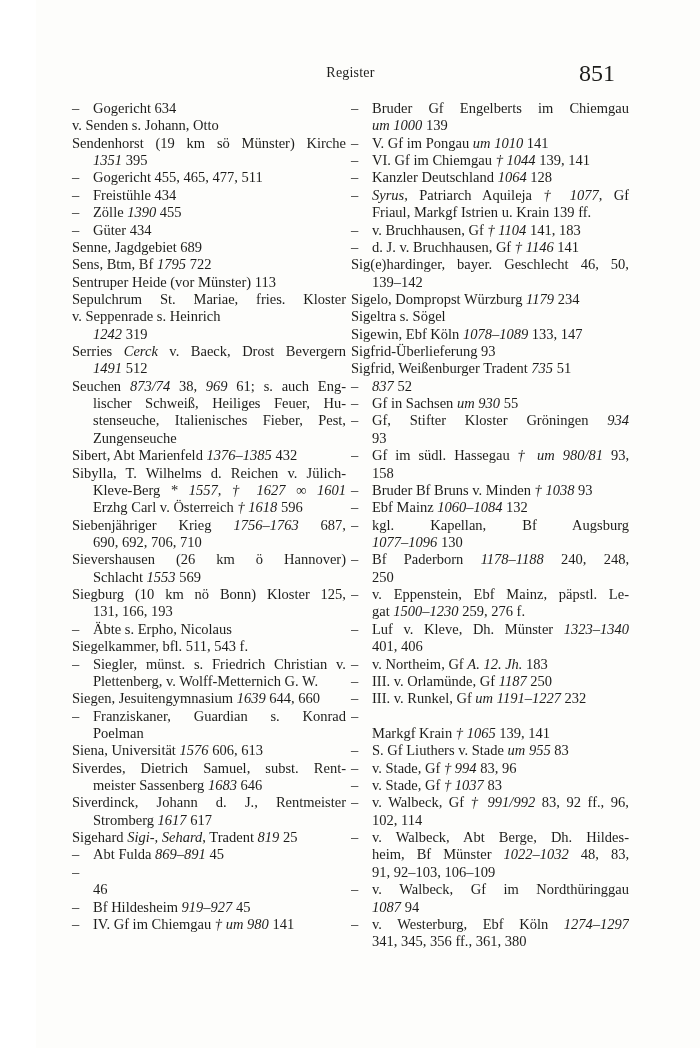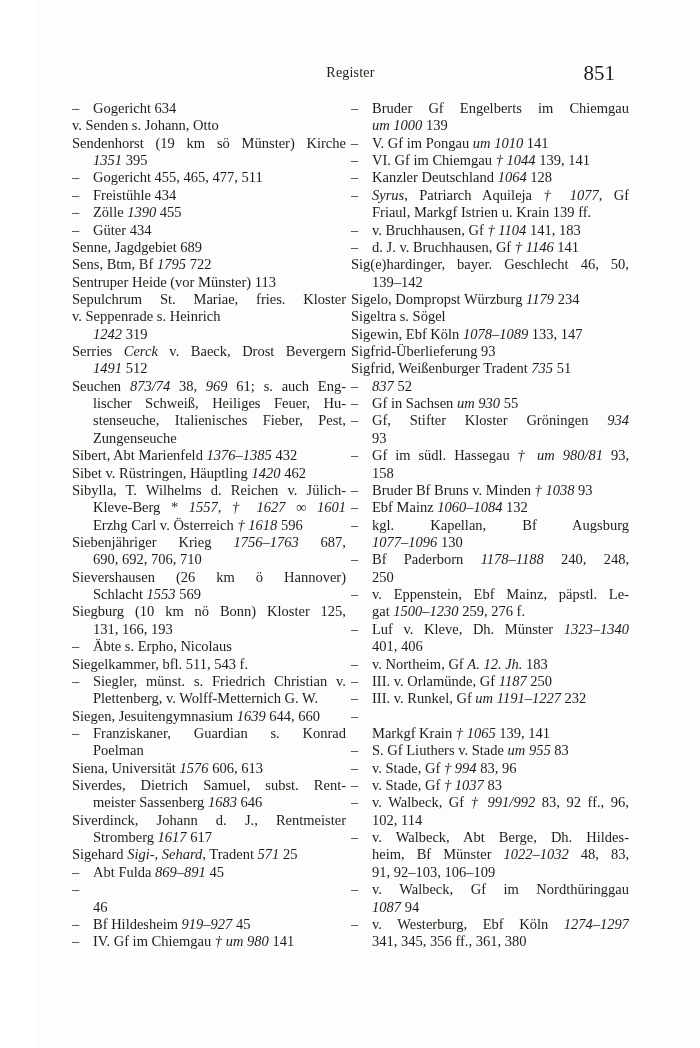--- a/index.html
+++ b/index.html
@@ -12,21 +12,21 @@
     overflow:hidden;
   }
   .running-head { position:absolute; left:36px; top:60px; width:557px; height:24px; }
   .head-title {
     position:absolute; left:0; right:0; bottom:1px;
     text-align:center; font-size:14px; line-height:20px;
     letter-spacing:0.2px;
   }
   .page-num {
     position:absolute; right:14px; bottom:0;
-    font-size:21px; line-height:22px;
+    font-size:24px; line-height:22px;
   }
   .columns { position:absolute; left:36px; top:100px; width:557px; height:860px; }
   .col { position:absolute; top:0; }
   .col-left  { left:0;     width:274px; }
   .col-right { left:279px; width:278px; }
   .line {
     position:relative;
     height:17.37px; line-height:17.37px;
     font-size:14.5px;
     padding-left:21px;
@@ -67,21 +67,20 @@
         <div class="line head just"><span class="txt">Sepulchrum St. Mariae, fries. Kloster</span></div>
         <div class="line head"><span class="txt">v. Seppenrade s. Heinrich</span></div>
         <div class="line hang"><span class="txt"><i>1242</i> 319</span></div>
         <div class="line head just"><span class="txt">Serries <i>Cerck</i> v. Baeck, Drost Bevergern</span></div>
         <div class="line hang"><span class="txt"><i>1491</i> 512</span></div>
         <div class="line head just"><span class="txt">Seuchen <i>873/74</i> 38, <i>969</i> 61; s. auch Eng-</span></div>
         <div class="line hang just"><span class="txt">lischer Schweiß, Heiliges Feuer, Hu-</span></div>
         <div class="line hang just"><span class="txt">stenseuche, Italienisches Fieber, Pest,</span></div>
         <div class="line hang"><span class="txt">Zungenseuche</span></div>
         <div class="line head"><span class="txt">Sibert, Abt Marienfeld <i>1376–1385</i> 432</span></div>
-        <div class="line head"><span class="txt">Sibet v. Rüstringen, Häuptling <i>1420</i> 462</span></div>
         <div class="line head just"><span class="txt">Sibylla, T. Wilhelms d. Reichen v. Jülich-</span></div>
         <div class="line hang just"><span class="txt">Kleve-Berg * <i>1557, † 1627</i> ∞ <i>1601</i></span></div>
         <div class="line hang"><span class="txt">Erzhg Carl v. Österreich <i>† 1618</i> 596</span></div>
         <div class="line head just"><span class="txt">Siebenjähriger Krieg <i>1756–1763</i> 687,</span></div>
         <div class="line hang"><span class="txt">690, 692, 706, 710</span></div>
         <div class="line head just"><span class="txt">Sievershausen (26 km ö Hannover)</span></div>
         <div class="line hang"><span class="txt">Schlacht <i>1553</i> 569</span></div>
         <div class="line head just"><span class="txt">Siegburg (10 km nö Bonn) Kloster 125,</span></div>
         <div class="line hang"><span class="txt">131, 166, 193</span></div>
         <div class="line hang"><span class="dash">–</span><span class="txt">Äbte s. Erpho, Nicolaus</span></div>
@@ -89,21 +88,21 @@
         <div class="line hang just"><span class="dash">–</span><span class="txt">Siegler, münst. s. Friedrich Christian v.</span></div>
         <div class="line hang"><span class="txt">Plettenberg, v. Wolff-Metternich G. W.</span></div>
         <div class="line head"><span class="txt">Siegen, Jesuitengymnasium <i>1639</i> 644, 660</span></div>
         <div class="line hang just"><span class="dash">–</span><span class="txt">Franziskaner, Guardian s. Konrad</span></div>
         <div class="line hang"><span class="txt">Poelman</span></div>
         <div class="line head"><span class="txt">Siena, Universität <i>1576</i> 606, 613</span></div>
         <div class="line head just"><span class="txt">Siverdes, Dietrich Samuel, subst. Rent-</span></div>
         <div class="line hang"><span class="txt">meister Sassenberg <i>1683</i> 646</span></div>
         <div class="line head just"><span class="txt">Siverdinck, Johann d. J., Rentmeister</span></div>
         <div class="line hang"><span class="txt">Stromberg <i>1617</i> 617</span></div>
-        <div class="line head"><span class="txt">Sigehard <i>Sigi-, Sehard</i>, Tradent <i>571</i> 25</span></div>
+        <div class="line head"><span class="txt">Sigehard <i>Sigi-, Sehard</i>, Tradent <i>819</i> 25</span></div>
         <div class="line hang"><span class="dash">–</span><span class="txt">Abt Fulda <i>869–891</i> 45</span></div>
         <div class="line hang just"><span class="dash">–</span></div>
         <div class="line hang"><span class="txt">46</span></div>
         <div class="line hang"><span class="dash">–</span><span class="txt">Bf Hildesheim <i>919–927</i> 45</span></div>
         <div class="line hang"><span class="dash">–</span><span class="txt">IV. Gf im Chiemgau <i>† um 980</i> 141</span></div>
       </div>
     <div class="col col-right" id="col-right">
         <div class="line hang just"><span class="dash">–</span><span class="txt">Bruder Gf Engelberts im Chiemgau</span></div>
         <div class="line hang"><span class="txt"><i>um 1000</i> 139</span></div>
         <div class="line hang"><span class="dash">–</span><span class="txt">V. Gf im Pongau <i>um 1010</i> 141</span></div>

